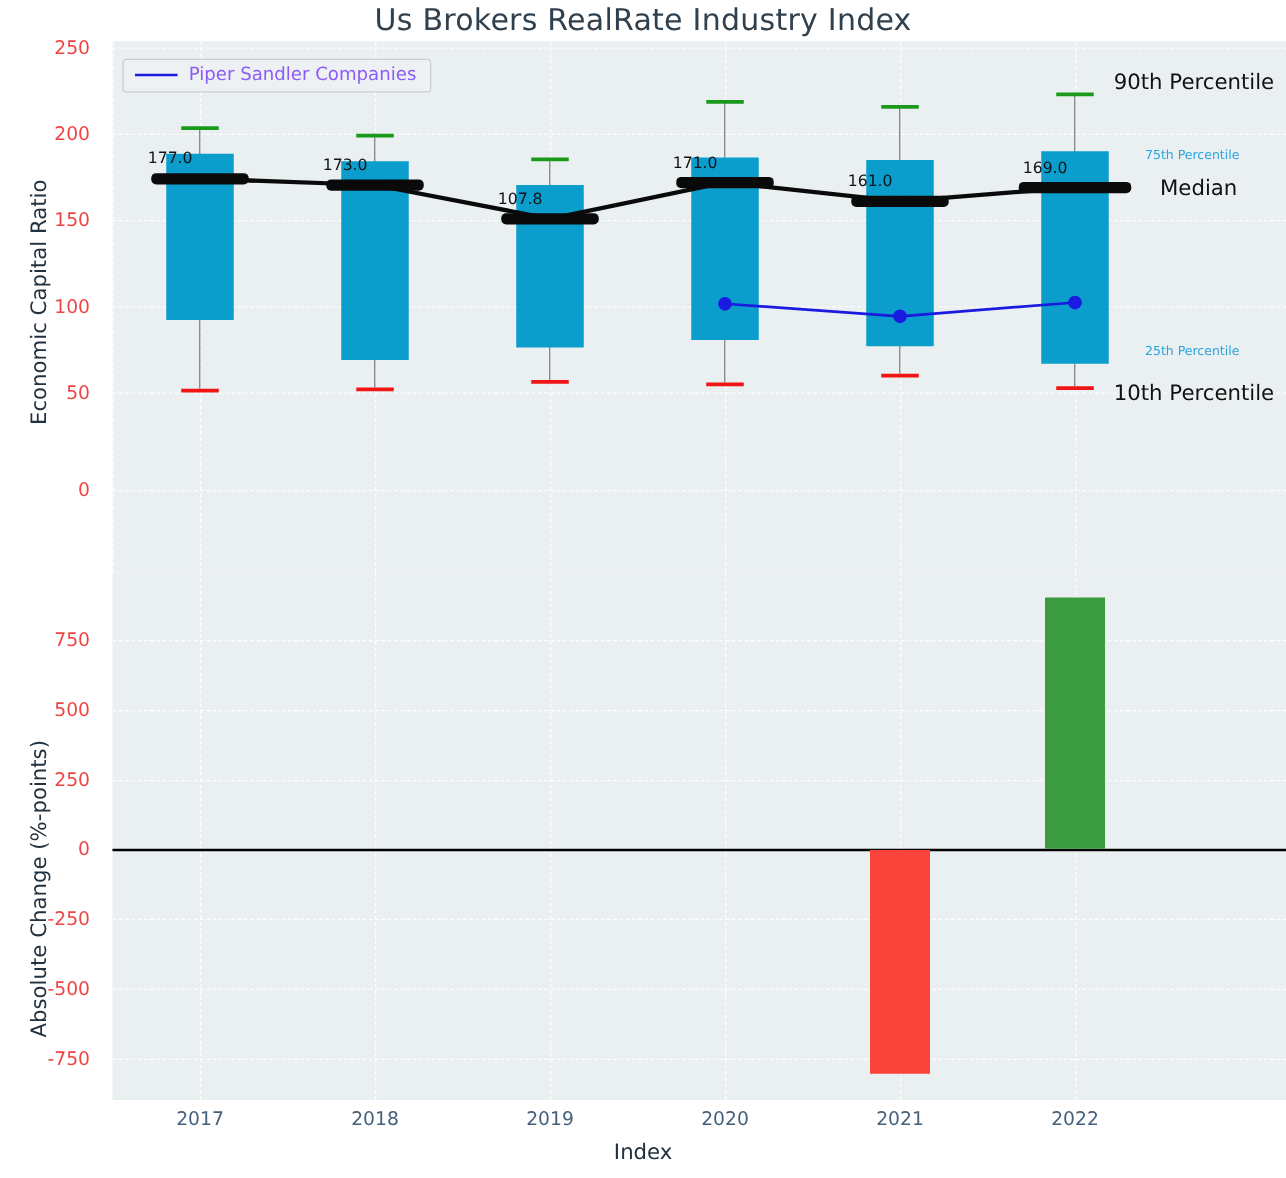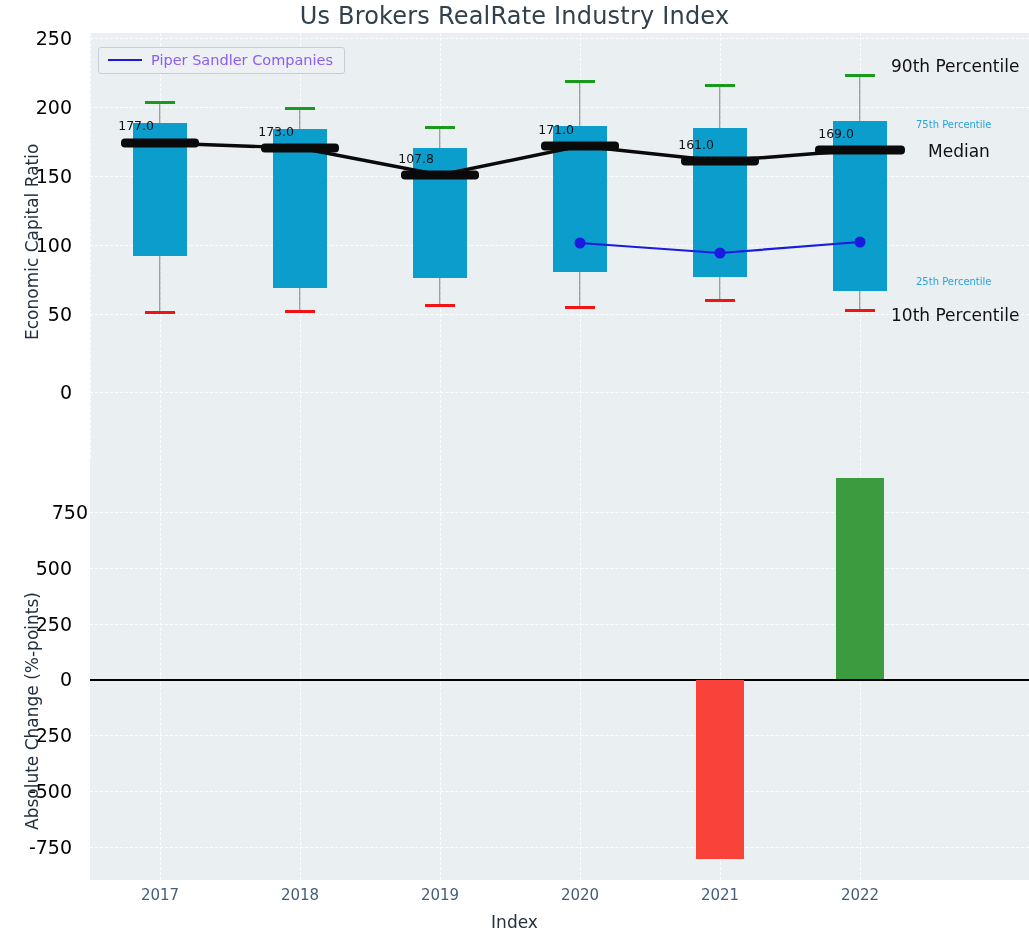--- a/index.html
+++ b/index.html
@@ -10,21 +10,21 @@
 
   
   #chart-title{
     position:absolute;left:0;top:2px;width:1029px;text-align:center;
     font-size:24px;color:#30404d;letter-spacing:.2px;
   }
 
   
   .ytick{
     position:absolute;right:0;width:72px;text-align:right;
-    font-size:19px;color:#000000;transform:translateY(-50%);
+    font-size:15px;color:#ef4444;transform:translateY(-50%);
   }
   .ylabel{
     position:absolute;font-size:17px;color:#22313f;white-space:nowrap;
     transform-origin:0 0;transform:rotate(-90deg);
   }
   .xtick{
     position:absolute;top:886px;width:80px;text-align:center;
     font-size:15px;color:#44607a;transform:translateX(-50%);
   }
   #xlabel{
@@ -179,21 +179,21 @@
     <div class="grid-v" style="left:490px;"></div>
     <div class="grid-v" style="left:630px;"></div>
     <div class="grid-v" style="left:770px;"></div>
 
     <div class="zeroline" style="top:221px;"></div>
 
     <div class="bar neg" style="left:630px;top:222px;width:48px;height:179px;"></div>
     <div class="bar pos" style="left:770px;top:20px;width:48px;height:201px;"></div>
   </div>
 
-  <div class="ytick" style="left:0px;top:512px;margin-left:16px;">750</div>
+  <div class="ytick" style="left:0px;top:512px;">750</div>
   <div class="ytick" style="left:0px;top:568px;">500</div>
   <div class="ytick" style="left:0px;top:624px;">250</div>
   <div class="ytick" style="left:0px;top:679px;">0</div>
   <div class="ytick" style="left:0px;top:735px;">-250</div>
   <div class="ytick" style="left:0px;top:791px;">-500</div>
   <div class="ytick" style="left:0px;top:847px;">-750</div>
 
   <div class="ylabel" style="left:22px;top:830px;">Absolute Change (%-points)</div>
 
   <div class="xtick" style="left:160px;">2017</div>

